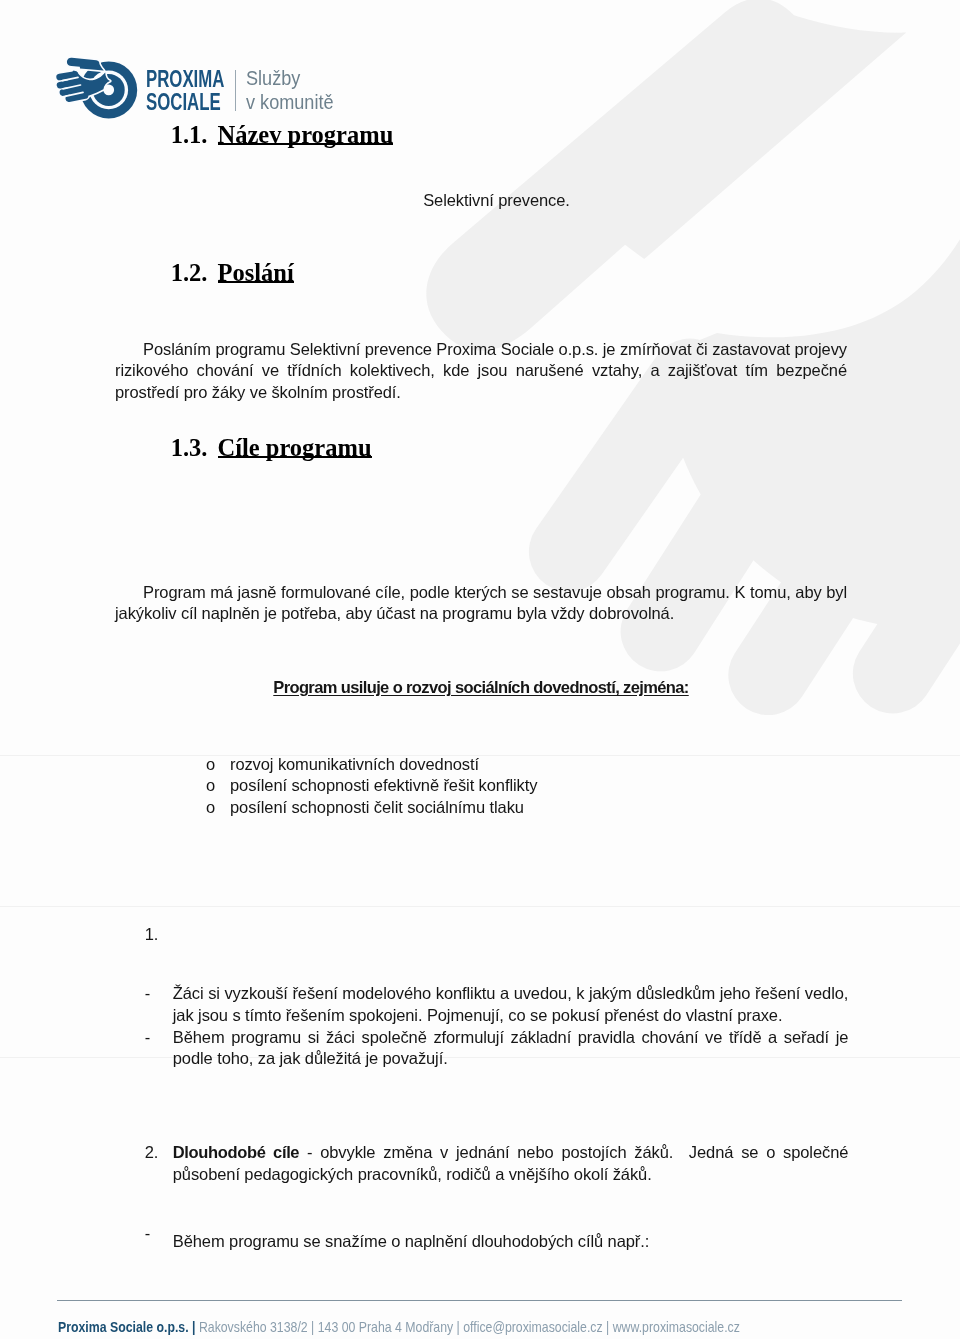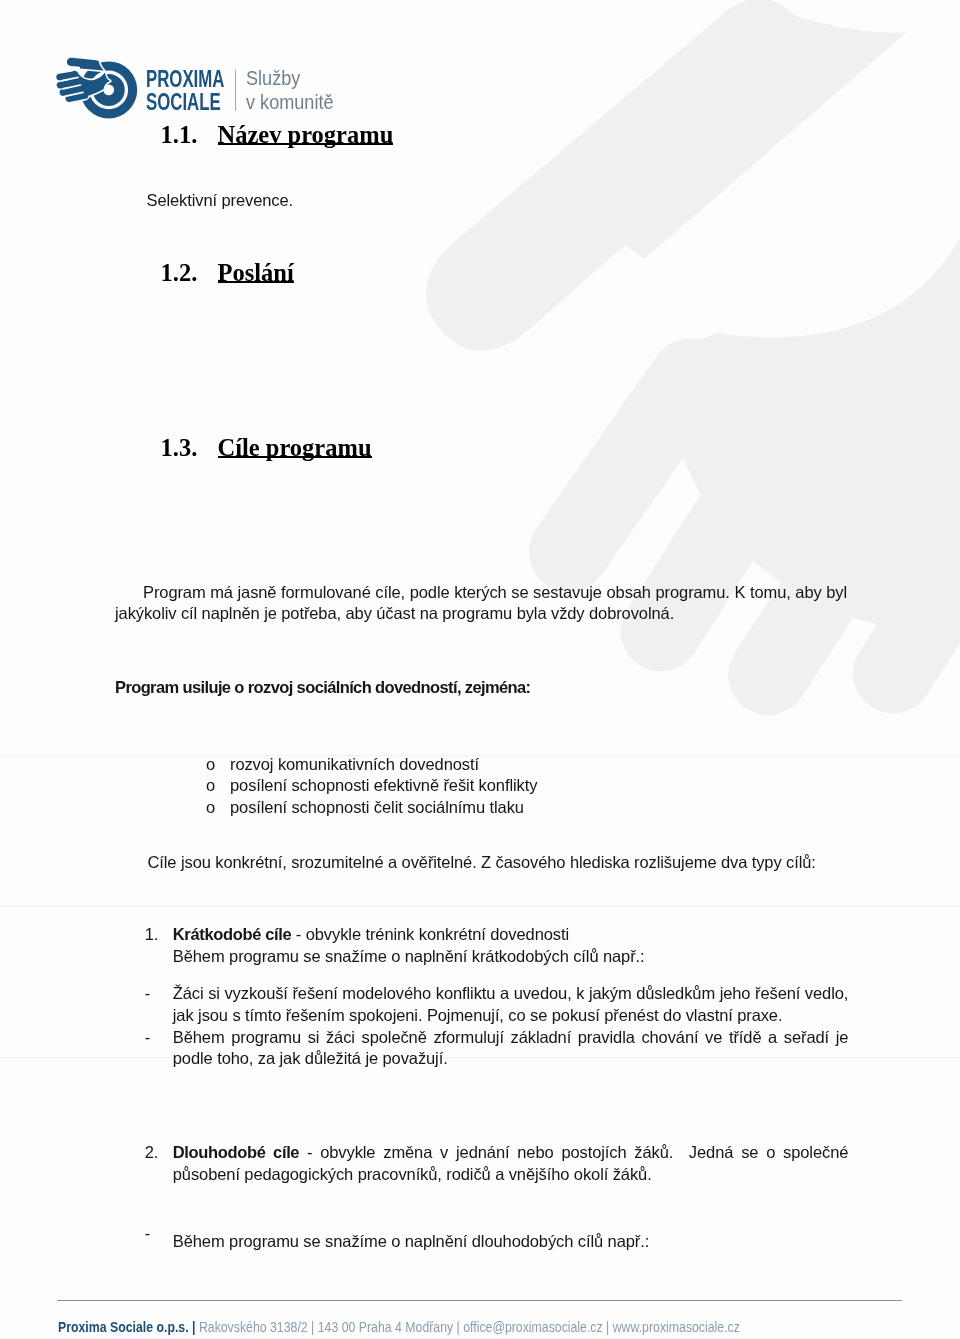--- a/index.html
+++ b/index.html
@@ -7,28 +7,28 @@
   body{width:960px;height:1339px;background:#fdfdfd;font-family:"Liberation Sans",sans-serif;overflow:hidden;position:relative;
        -webkit-font-smoothing:antialiased;}
   .page{position:absolute;left:0;top:0;width:960px;height:1339px;overflow:hidden;}
   .wm{position:absolute;left:0;top:0;width:960px;height:1339px;z-index:0;}
   .logo-mark{position:absolute;left:55px;top:50px;z-index:3;}
   .logo-brand{position:absolute;left:146.3px;top:67px;z-index:3;color:#1b5480;
      font-family:"Liberation Sans",sans-serif;font-weight:700;font-size:24px;line-height:23px;
      transform:scaleX(0.70);transform-origin:left top;white-space:nowrap;}
   .logo-div{position:absolute;left:235px;top:69.7px;width:1.3px;height:41px;background:#9aa8b2;z-index:3;}
   .logo-tag{position:absolute;left:245.5px;top:67px;z-index:3;color:#6e818d;font-size:20px;line-height:23.5px;transform:scaleX(0.905);transform-origin:left top;white-space:nowrap;}
-  .bt{position:absolute;font-size:16.5px;letter-spacing:-0.1px;line-height:21.7px;color:#161616;z-index:2;}
+  .bt{position:absolute;font-size:16.5px;letter-spacing:-0.1px;line-height:21.7px;color:#161616;z-index:2;text-align:center;}
   .just{text-align:justify;text-justify:inter-word;}
   .ind{text-indent:28px;}
   .bold{font-weight:700;letter-spacing:-0.62px;}
   b{font-weight:700;letter-spacing:-0.35px;}
-  .u{text-underline-offset:2px;}
+  .u{text-decoration:underline;text-underline-offset:2px;}
   .h{position:absolute;font-family:"Liberation Serif",serif;font-weight:700;font-size:24.5px;color:#000;white-space:nowrap;z-index:2;}
-  .h .num{display:inline-block;width:57px;}
+  .h .num{display:inline-block;width:57px;text-align:center;}
   .h .ttl{position:relative;}
   .h .ttl::after{content:"";position:absolute;left:0;right:0;top:21.5px;height:2.2px;background:#000;}
   .bullets{position:absolute;left:206px;top:753.6px;z-index:2;}
   .bullet{display:flex;font-size:16.5px;letter-spacing:-0.1px;line-height:21.7px;color:#161616;}
   .bullet .mk{width:24px;flex:none;}
   .num-item{position:absolute;left:144.8px;width:703.5px;display:flex;font-size:16.5px;letter-spacing:-0.1px;line-height:21.7px;color:#161616;z-index:2;}
   .num-item .mk{width:28px;flex:none;}
   .just2{display:block;text-align:justify;}
   .sub2{display:block;margin-top:45px;}
   .dash-item{position:absolute;left:144.8px;width:703.5px;display:flex;font-size:16.5px;letter-spacing:-0.1px;line-height:21.7px;color:#161616;z-index:2;}
@@ -105,20 +105,21 @@
   <div class="hr-faint" style="top:754.6px"></div>
   <div class="hr-faint" style="top:905.9px"></div>
   <div class="hr-faint" style="top:1057px"></div>
 
   <div class="h" style="left:160.5px;top:121px"><span class="num">1.1.</span><span class="ttl">Název programu</span></div>
 
   <div class="bt" style="left:146.5px;top:189.6px;width:700px">Selektivní prevence.</div>
 
   <div class="h" style="left:160.5px;top:259px"><span class="num">1.2.</span><span class="ttl">Poslání</span></div>
 
+  <div class="bt just ind" style="left:115px;top:338.5px;width:732px">Posláním programu Selektivní prevence Proxima Sociale o.p.s. je zmírňovat či zastavovat projevy rizikového chování ve třídních kolektivech, kde jsou narušené vztahy, a zajišťovat tím bezpečné prostředí pro žáky ve školním prostředí.</div>
 
   <div class="h" style="left:160.5px;top:434px"><span class="num">1.3.</span><span class="ttl">Cíle programu</span></div>
 
   <div class="bt just ind" style="left:115px;top:581.6px;width:732px">Program má jasně formulované cíle, podle kterých se sestavuje obsah programu. K tomu, aby byl jakýkoliv cíl naplněn je potřeba, aby účast na programu byla vždy dobrovolná.</div>
 
   <div class="bt bold u" style="left:115px;top:677.3px;width:732px">Program usiluje o rozvoj sociálních dovedností, zejména:</div>
 
   <div class="bullets">
     <div class="bullet">
         <span class="mk">o</span>
@@ -127,25 +128,23 @@
     <div class="bullet">
         <span class="mk">o</span>
         <span class="tx">posílení schopnosti efektivně řešit konflikty</span>
       </div>
     <div class="bullet">
         <span class="mk">o</span>
         <span class="tx">posílení schopnosti čelit sociálnímu tlaku</span>
       </div>
   </div>
 
-  <div class="bt" style="left:147.5px;top:851.6px;width:720px">Cíle jsou konkrétní, srozumitelné a ověřitelné. Z časového hlediska rozlišujeme dva typy cílů:</div>
 
   <div class="num-item" style="top:924.4px">
     <span class="mk">1.</span>
-    <span class="tx"><b>Krátkodobé cíle</b><span> - obvykle trénink konkrétní dovednosti</span><br><span>Během programu se snažíme o naplnění krátkodobých cílů např.:</span></span>
   </div>
   <div class="dash-item" style="top:983.2px">
     <span class="mk">-</span>
     <span class="tx just">Žáci si vyzkouší řešení modelového konfliktu a uvedou, k jakým důsledkům jeho řešení vedlo, jak jsou s tímto řešením spokojeni. Pojmenují, co se pokusí přenést do vlastní praxe.</span>
   </div>
   <div class="dash-item" style="top:1026.5px">
     <span class="mk">-</span>
     <span class="tx just">Během programu si žáci společně zformulují základní pravidla chování ve třídě a seřadí je podle toho, za jak důležitá je považují.</span>
   </div>
 

